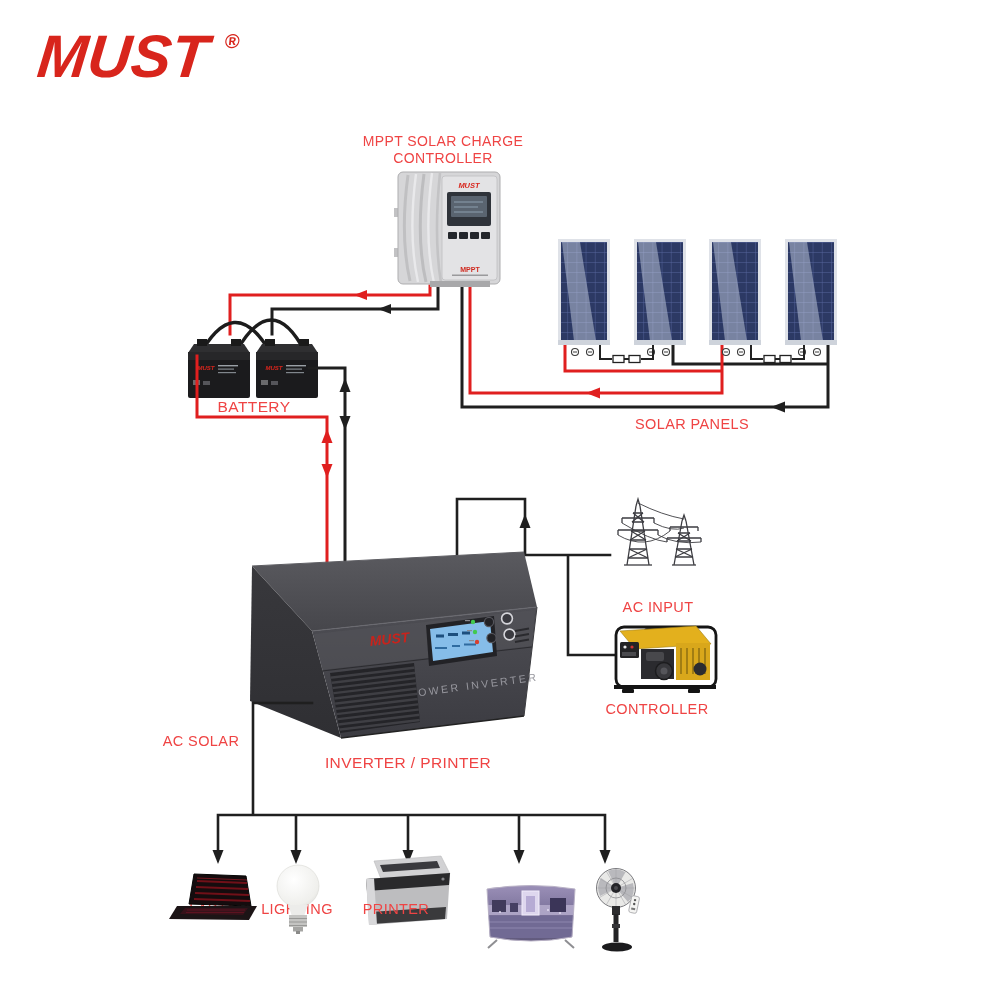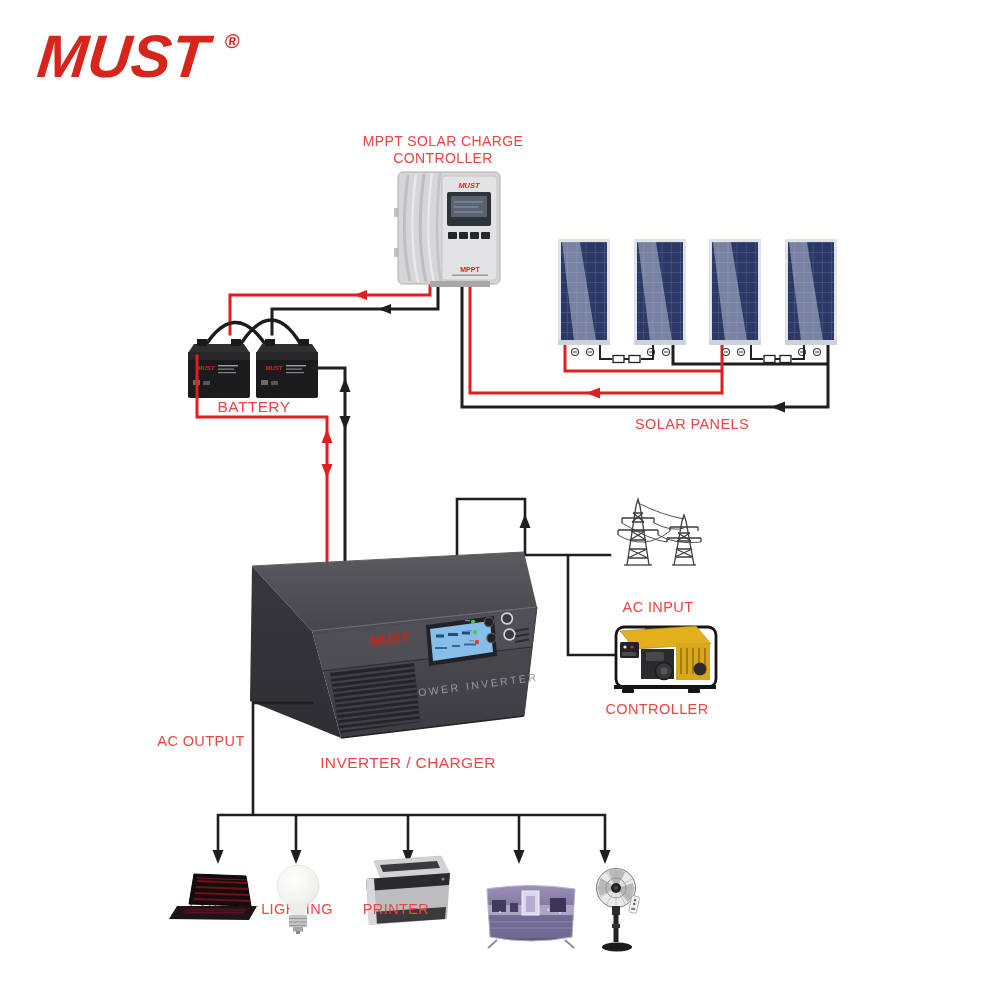--- a/index.html
+++ b/index.html
@@ -353,16 +353,16 @@
   </div>
 
   <div class="lbl two-line" style="left:443px;top:133px">
     <div>MPPT SOLAR CHARGE</div>
     <div>CONTROLLER</div>
   </div>
   <div class="lbl" style="left:692px;top:416px">SOLAR PANELS</div>
   <div class="lbl big" style="left:254px;top:398px">BATTERY</div>
   <div class="lbl" style="left:658px;top:599px">AC INPUT</div>
   <div class="lbl" style="left:657px;top:701px">CONTROLLER</div>
-  <div class="lbl" style="left:201px;top:733px">AC OUTPUT</div>
-  <div class="lbl big" style="left:408px;top:754px">INVERTER / CHARGER</div>
+  <div class="lbl" style="left:201px;top:733px">AC SOLAR</div>
+  <div class="lbl big" style="left:408px;top:754px">INVERTER / PRINTER</div>
   <div class="lbl" style="left:396px;top:901px">PRINTER</div>
 </div>
 
 </body></html>

